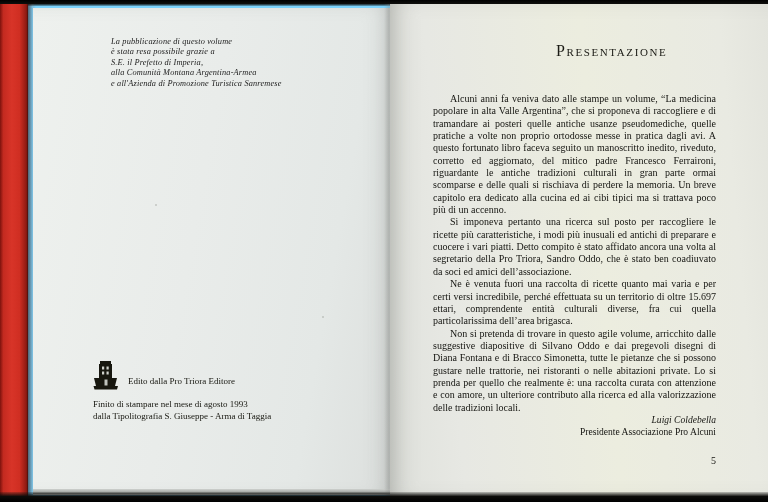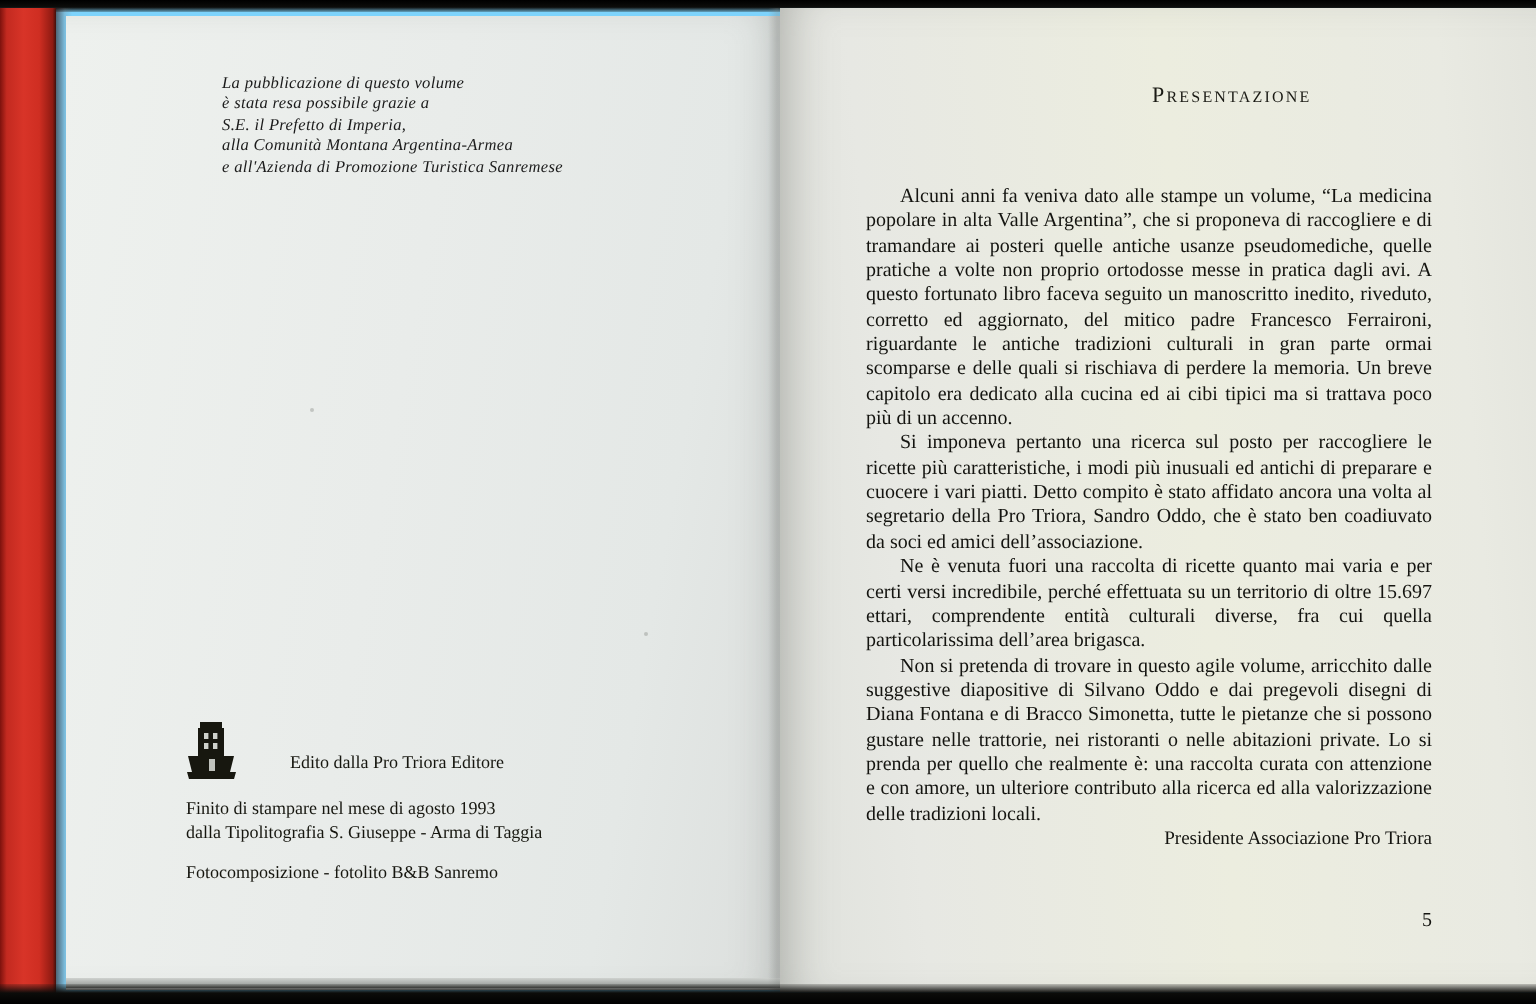--- a/index.html
+++ b/index.html
@@ -91,36 +91,36 @@
     position: absolute;
     left: 60px; top: 352px;
     width: 300px;
     font-size: 9px;
     line-height: 11.6px;
     color: #16160f;
   }
   .imprint-logo-row {
     display: flex;
     align-items: flex-end;
-    gap: 26px;
+    gap: 9px;
     margin-bottom: 9px;
   }
   .publisher-mark {
     width: 26px; height: 30px;
     flex: 0 0 auto;
     position: relative;
   }
   .imprint-editor { padding-bottom: 2px; }
   .imprint-line2 { margin-bottom: 9px; }
 
   
   .pres-heading {
     position: absolute;
-    left: 576px; top: 42px;
-    font-size: 11px;
+    left: 556px; top: 42px;
+    font-size: 16px;
     letter-spacing: .10em;
     color: #1a1a14;
     font-variant: small-caps;
   }
   .body-text {
     position: absolute;
     left: 433px; top: 93px;
     width: 283px;
     font-size: 10px;
     line-height: 12.35px;
@@ -188,21 +188,20 @@
             <rect x="13.5" y="11.5" width="2.2" height="3" fill="#cfd2cc"></rect>
             <path d="M1 18 L24 18 L22 26 L3 26 Z" fill="#17170f"></path>
             <path d="M0.5 26 L25 26 L24 29.5 L1.5 29.5 Z" fill="#17170f"></path>
             <rect x="11.5" y="19.5" width="3" height="6" fill="#bfc2bc"></rect>
           </svg>
         </span>
         <span class="imprint-editor">Edito dalla Pro Triora Editore</span>
       </div>
       <div>Finito di stampare nel mese di agosto 1993</div>
       <div class="imprint-line2">dalla Tipolitografia S. Giuseppe - Arma di Taggia</div>
-      <div>Fotocomposizione - fotolito B&amp;B Sanremo</div>
     </div>
 
     <span class="speck" style="left:122px; top:196px; width:2px; height:2px;"></span>
     <span class="speck" style="left:289px; top:308px; width:2px; height:2px;"></span>
   </div>
 
   <div class="page-bottom-lip"></div>
   <div class="gutter"></div>
 
   <div class="page-right">
@@ -211,19 +210,20 @@
   <div class="pres-heading">Presentazione</div>
 
   <div class="body-text">
     <p>Alcuni anni fa veniva dato alle stampe un volume, “La medicina popolare in alta Valle Argentina”, che si proponeva di raccogliere e di tramandare ai posteri quelle antiche usanze pseudomediche, quelle pratiche a volte non proprio ortodosse messe in pratica dagli avi. A questo fortunato libro faceva seguito un manoscritto inedito, riveduto, corretto ed aggior­nato, del mitico padre Francesco Ferraironi, riguardante le antiche tradizioni culturali in gran parte ormai scomparse e delle quali si rischiava di perdere la memoria. Un breve capi­tolo era dedicato alla cucina ed ai cibi tipici ma si trattava poco più di un accenno.</p>
     <p>Si imponeva pertanto una ricerca sul posto per raccogliere le ricette più caratteristiche, i modi più inusuali ed antichi di preparare e cuocere i vari piatti. Detto compito è stato affidato ancora una volta al segretario della Pro Triora, Sandro Oddo, che è stato ben coadiuvato da soci ed amici dell’associazione.</p>
     <p>Ne è venuta fuori una raccolta di ricette quanto mai varia e per certi versi incredibile, perché effettuata su un territorio di oltre 15.697 ettari, comprendente entità culturali diverse, fra cui quella particolarissima dell’area brigasca.</p>
     <p>Non si pretenda di trovare in questo agile volume, arricchito dalle suggestive diapositive di Silvano Oddo e dai pregevoli disegni di Diana Fontana e di Bracco Simonetta, tutte le pietan­ze che si possono gustare nelle trattorie, nei ristoranti o nelle abitazioni private. Lo si prenda per quello che realmente è: una raccolta curata con attenzione e con amore, un ulteriore contri­buto alla ricerca ed alla valorizzazione delle tradizioni locali.</p>
   </div>
 
   <div class="signature">
-    <div>Presidente Associazione Pro Triora</div>
+    <div class="sig-name">Luigi Coldebella</div>
+    <div>Presidente Associazione Pro Alcuni</div>
   </div>
 
   <div class="folio">5</div>
 
   <div class="edge-bottom"></div>
 </div>
 
 </body></html>

